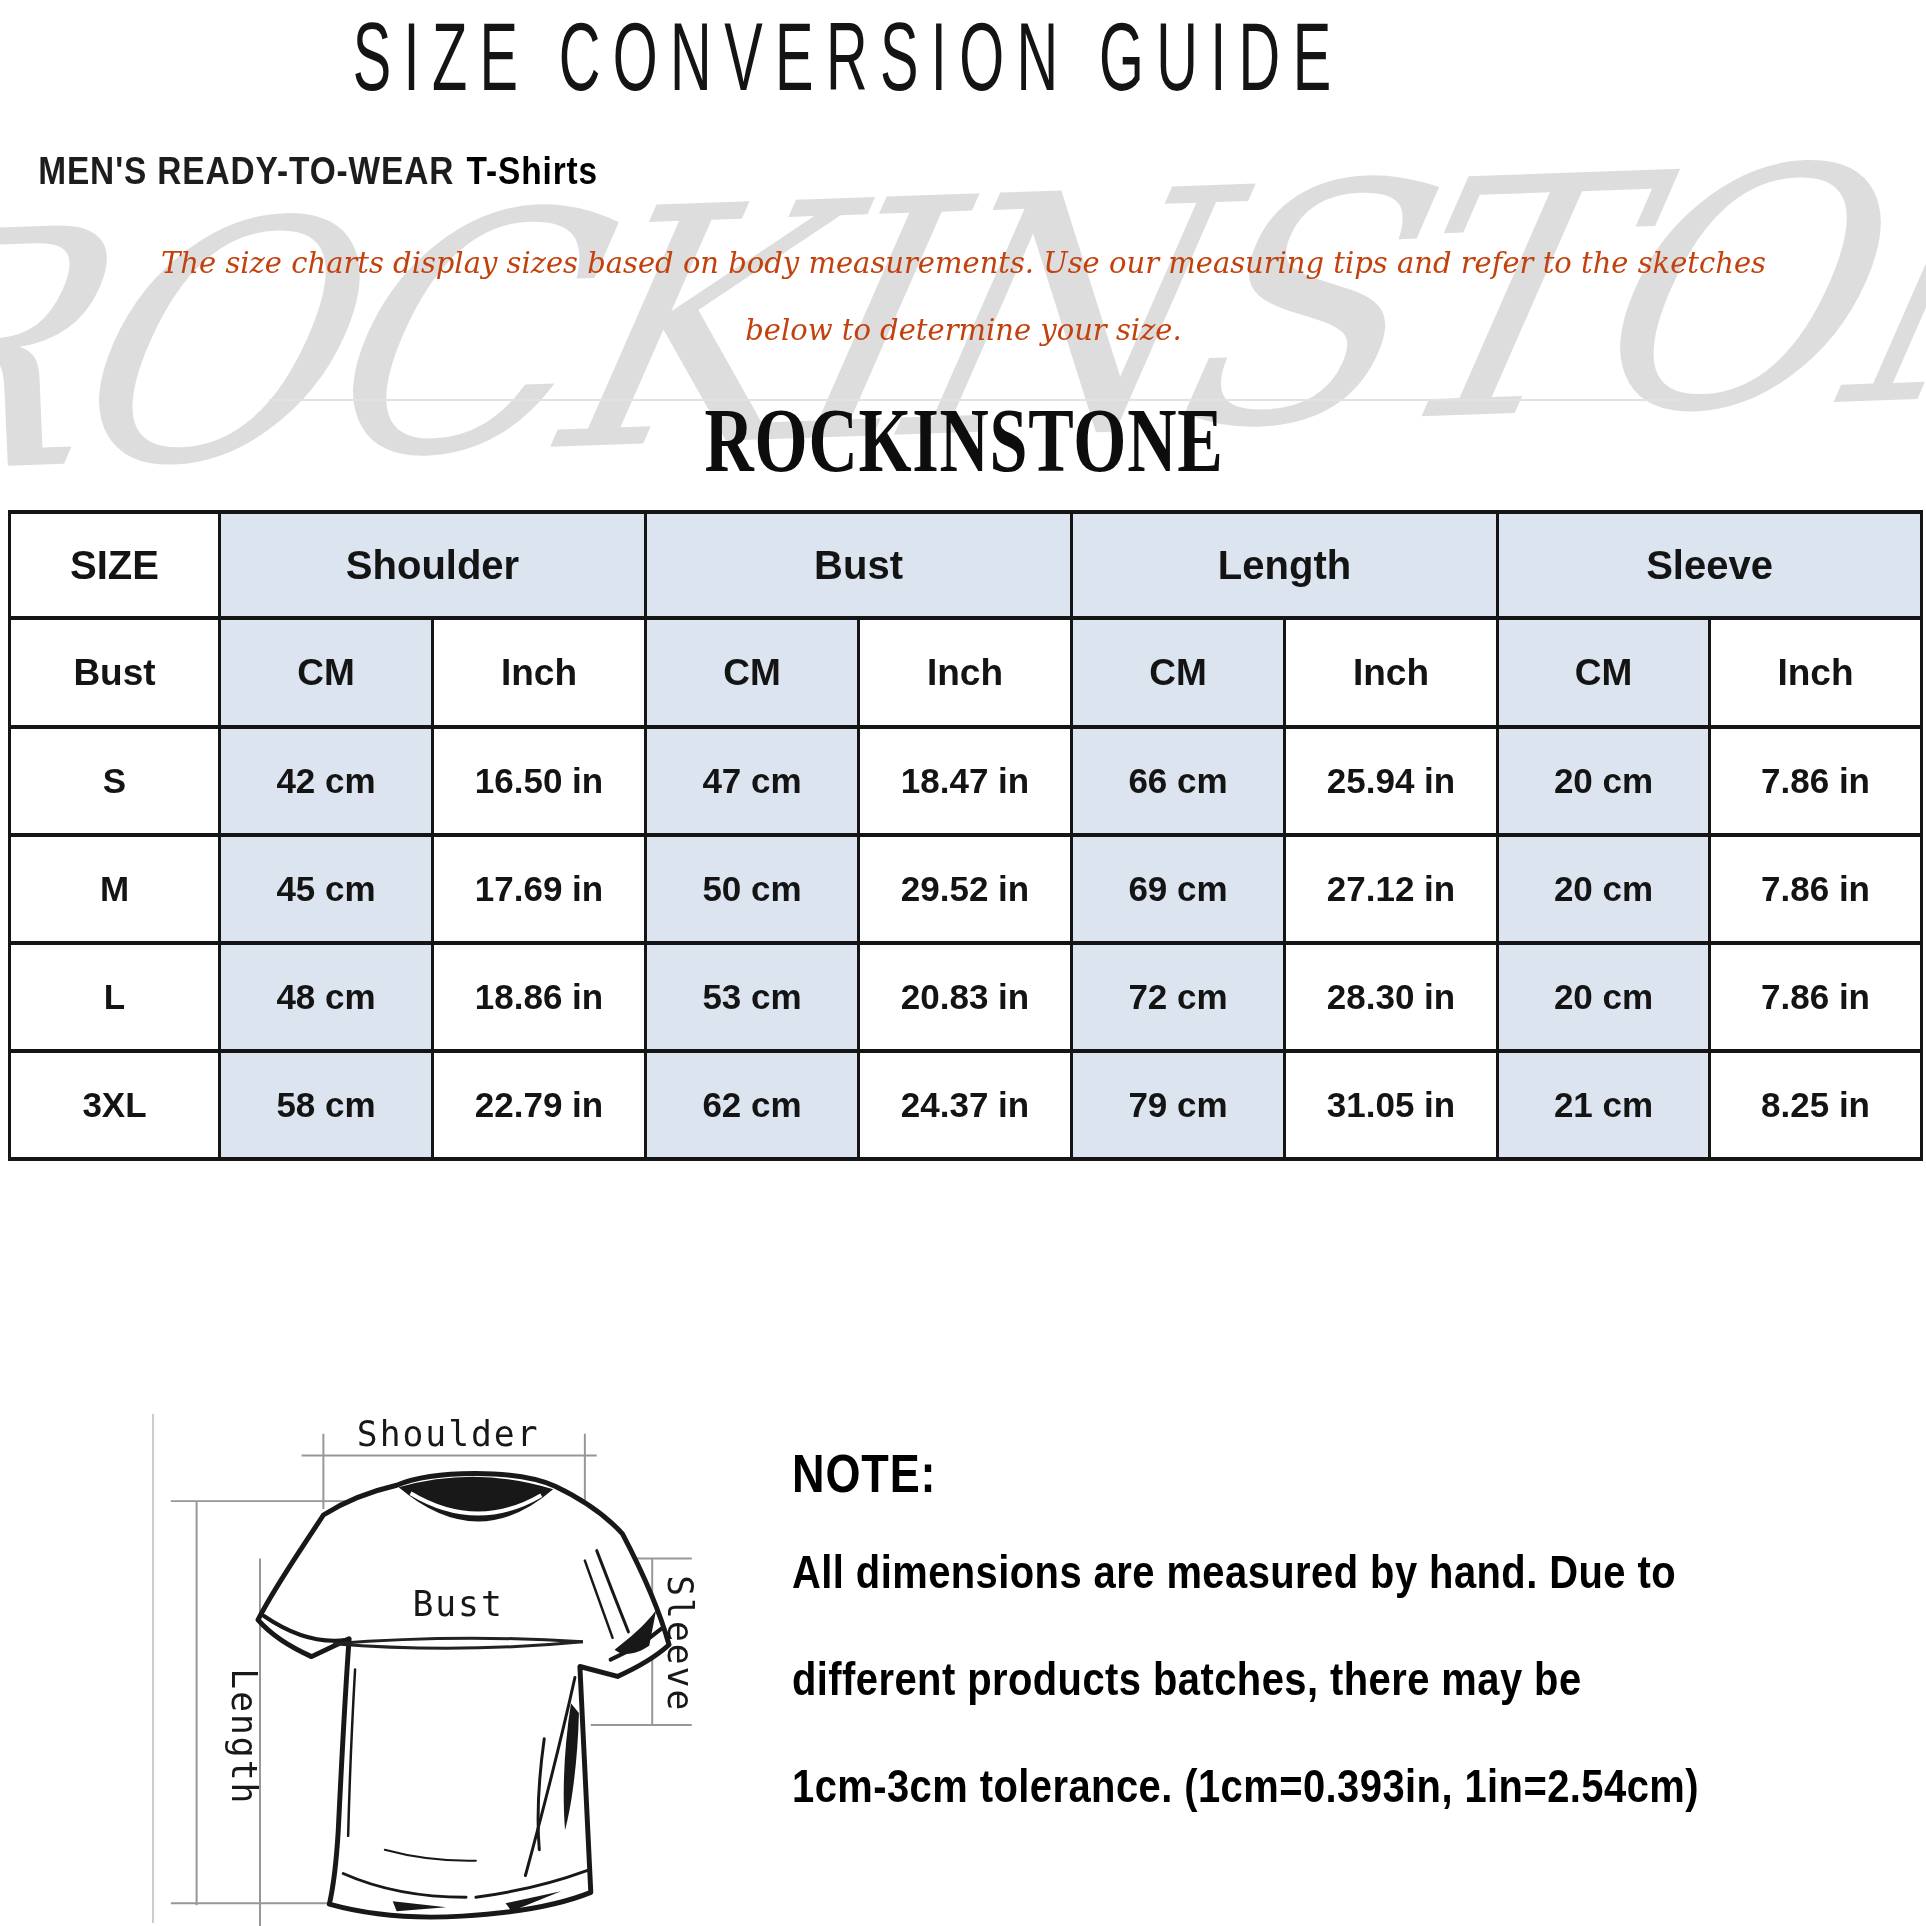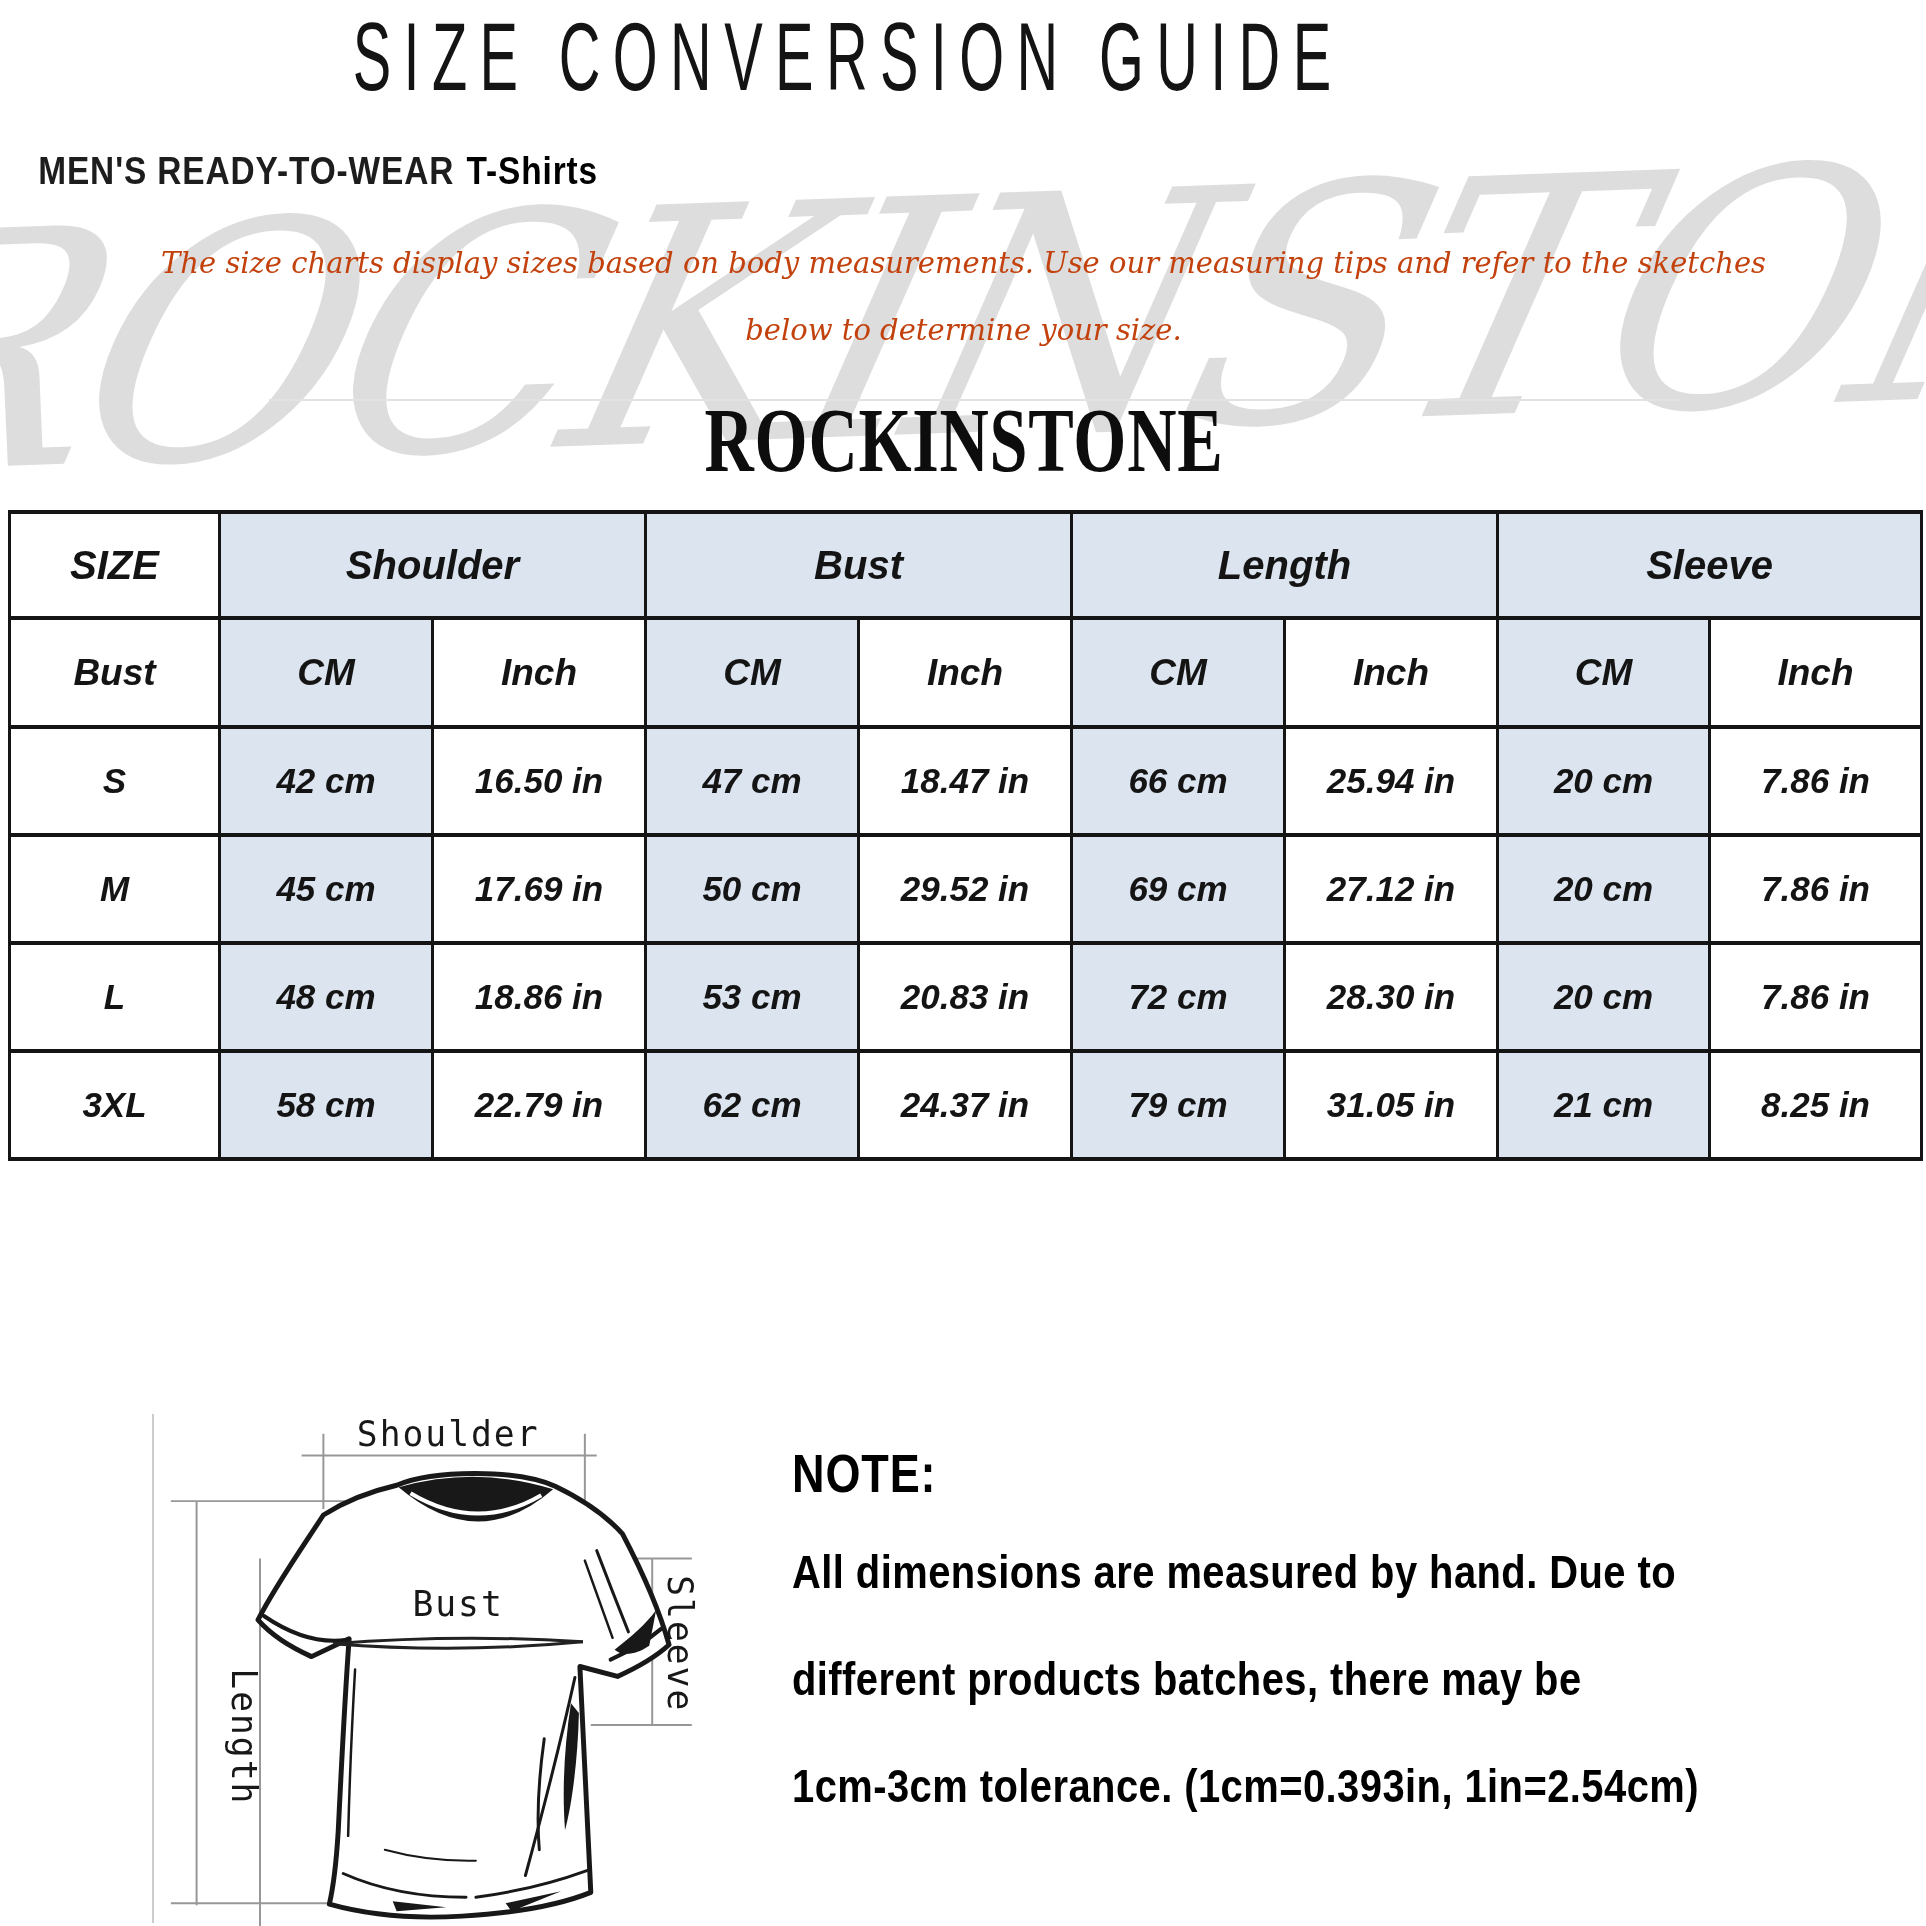--- a/index.html
+++ b/index.html
@@ -65,21 +65,20 @@
     font-size:91px;font-weight:600;color:#0d0d0d;
     letter-spacing:1px;white-space:nowrap;
     transform:scaleX(0.75);transform-origin:center top;
   }
   
   .size-table{
     position:absolute;top:510px;left:8px;
     border-collapse:collapse;table-layout:fixed;
     width:1911px;
     background:#fff;
-    font-style:italic;
   }
   .size-table td{
     border:3px solid #151515;
     border-top-width:4px;border-bottom-width:4px;
     text-align:center;vertical-align:middle;
     font-weight:700;color:#141414;
     font-size:35px;
     background:#ffffff;
     padding:0;
     overflow:hidden;

